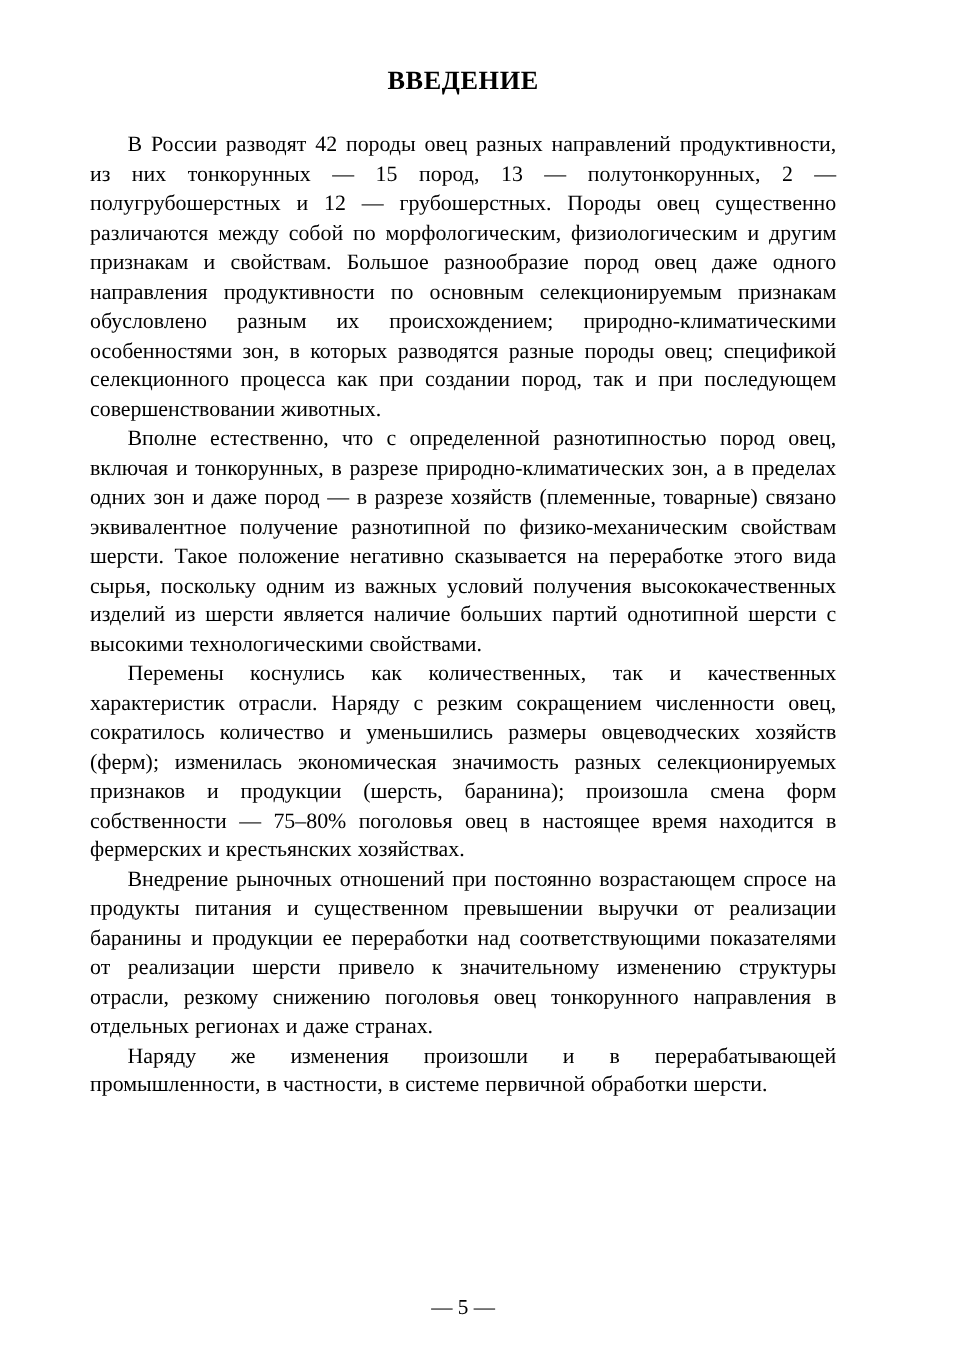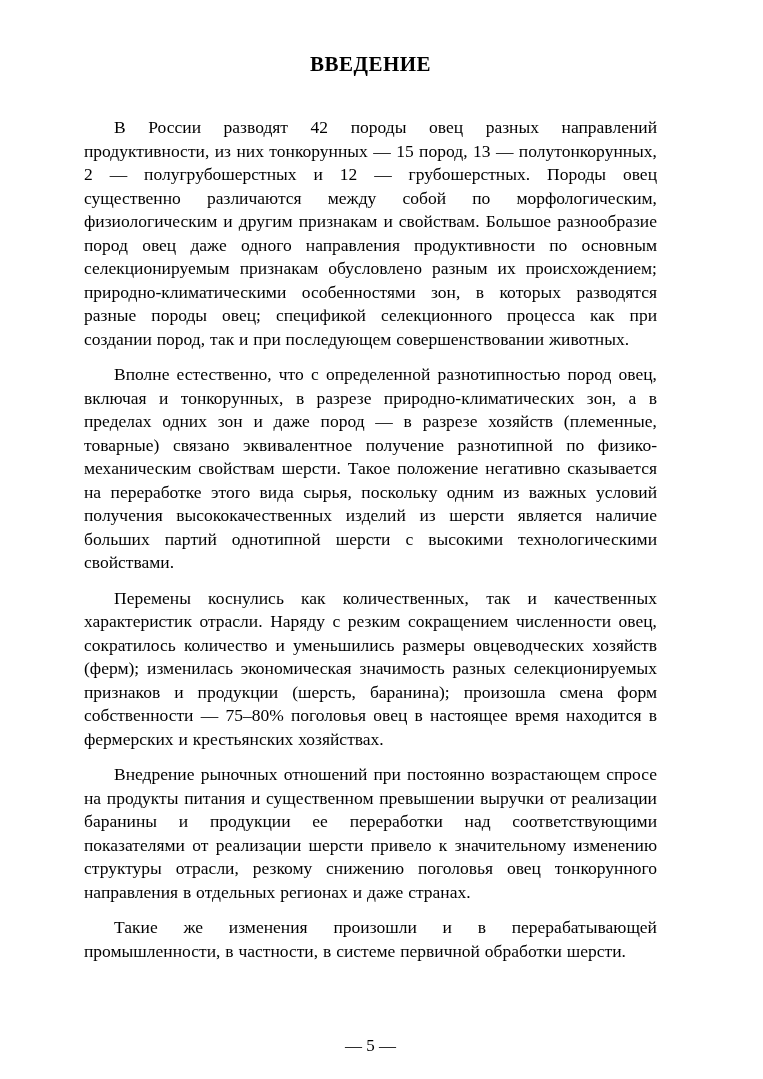--- a/index.html
+++ b/index.html
@@ -26,21 +26,21 @@
     font-weight: 700;
     text-align: center;
     letter-spacing: 0.5px;
     margin: 8px 0 27px 0;
   }
   .body-text p {
     font-size: 17.5px;
     line-height: 23.5px;
     text-align: justify;
     text-indent: 30px;
-    margin: 12px;
+    margin: 0;
     word-spacing: 0.5px;
   }
   .page-number {
     margin-top: auto;
     text-align: center;
     font-size: 17px;
     line-height: 22px;
     padding-bottom: 2px;
   }
 </style>
@@ -48,17 +48,17 @@
 <body>
 
 <div class="page">
   <h1 class="title">ВВЕДЕНИЕ</h1>
 
   <div class="body-text">
     <p>В России разводят 42 породы овец разных направлений продуктивности, из них тонкорунных — 15 пород, 13 — полутонкорунных, 2 — полугрубошерстных и 12 — грубошерстных. Породы овец существенно различаются между собой по морфологическим, физиологическим и другим признакам и свойствам. Большое разнообразие пород овец даже одного направления продуктивности по основным селекционируемым признакам обусловлено разным их происхождением; природно-климатическими особенностями зон, в которых разводятся разные породы овец; спецификой селекционного процесса как при создании пород, так и при последующем совершенствовании животных.</p>
     <p>Вполне естественно, что с определенной разнотипностью пород овец, включая и тонкорунных, в разрезе природно-климатических зон, а в пределах одних зон и даже пород — в разрезе хозяйств (племенные, товарные) связано эквивалентное получение разнотипной по физико-механическим свойствам шерсти. Такое положение негативно сказывается на переработке этого вида сырья, поскольку одним из важных условий получения высококачественных изделий из шерсти является наличие больших партий однотипной шерсти с высокими технологическими свойствами.</p>
     <p>Перемены коснулись как количественных, так и качественных характеристик отрасли. Наряду с резким сокращением численности овец, сократилось количество и уменьшились размеры овцеводческих хозяйств (ферм); изменилась экономическая значимость разных селекционируемых признаков и продукции (шерсть, баранина); произошла смена форм собственности — 75–80% поголовья овец в настоящее время находится в фермерских и крестьянских хозяйствах.</p>
     <p>Внедрение рыночных отношений при постоянно возрастающем спросе на продукты питания и существенном превышении выручки от реализации баранины и продукции ее переработки над соответствующими показателями от реализации шерсти привело к значительному изменению структуры отрасли, резкому снижению поголовья овец тонкорунного направления в отдельных регионах и даже странах.</p>
-    <p>Такие же изменения произошли и в перерабатывающей промышленности, в частности, в системе первичной обработки шерсти.</p>
+    <p>Наряду же изменения произошли и в перерабатывающей промышленности, в частности, в системе первичной обработки шерсти.</p>
   </div>
 
   <div class="page-number">— 5 —</div>
 </div>
 
 </body></html>

